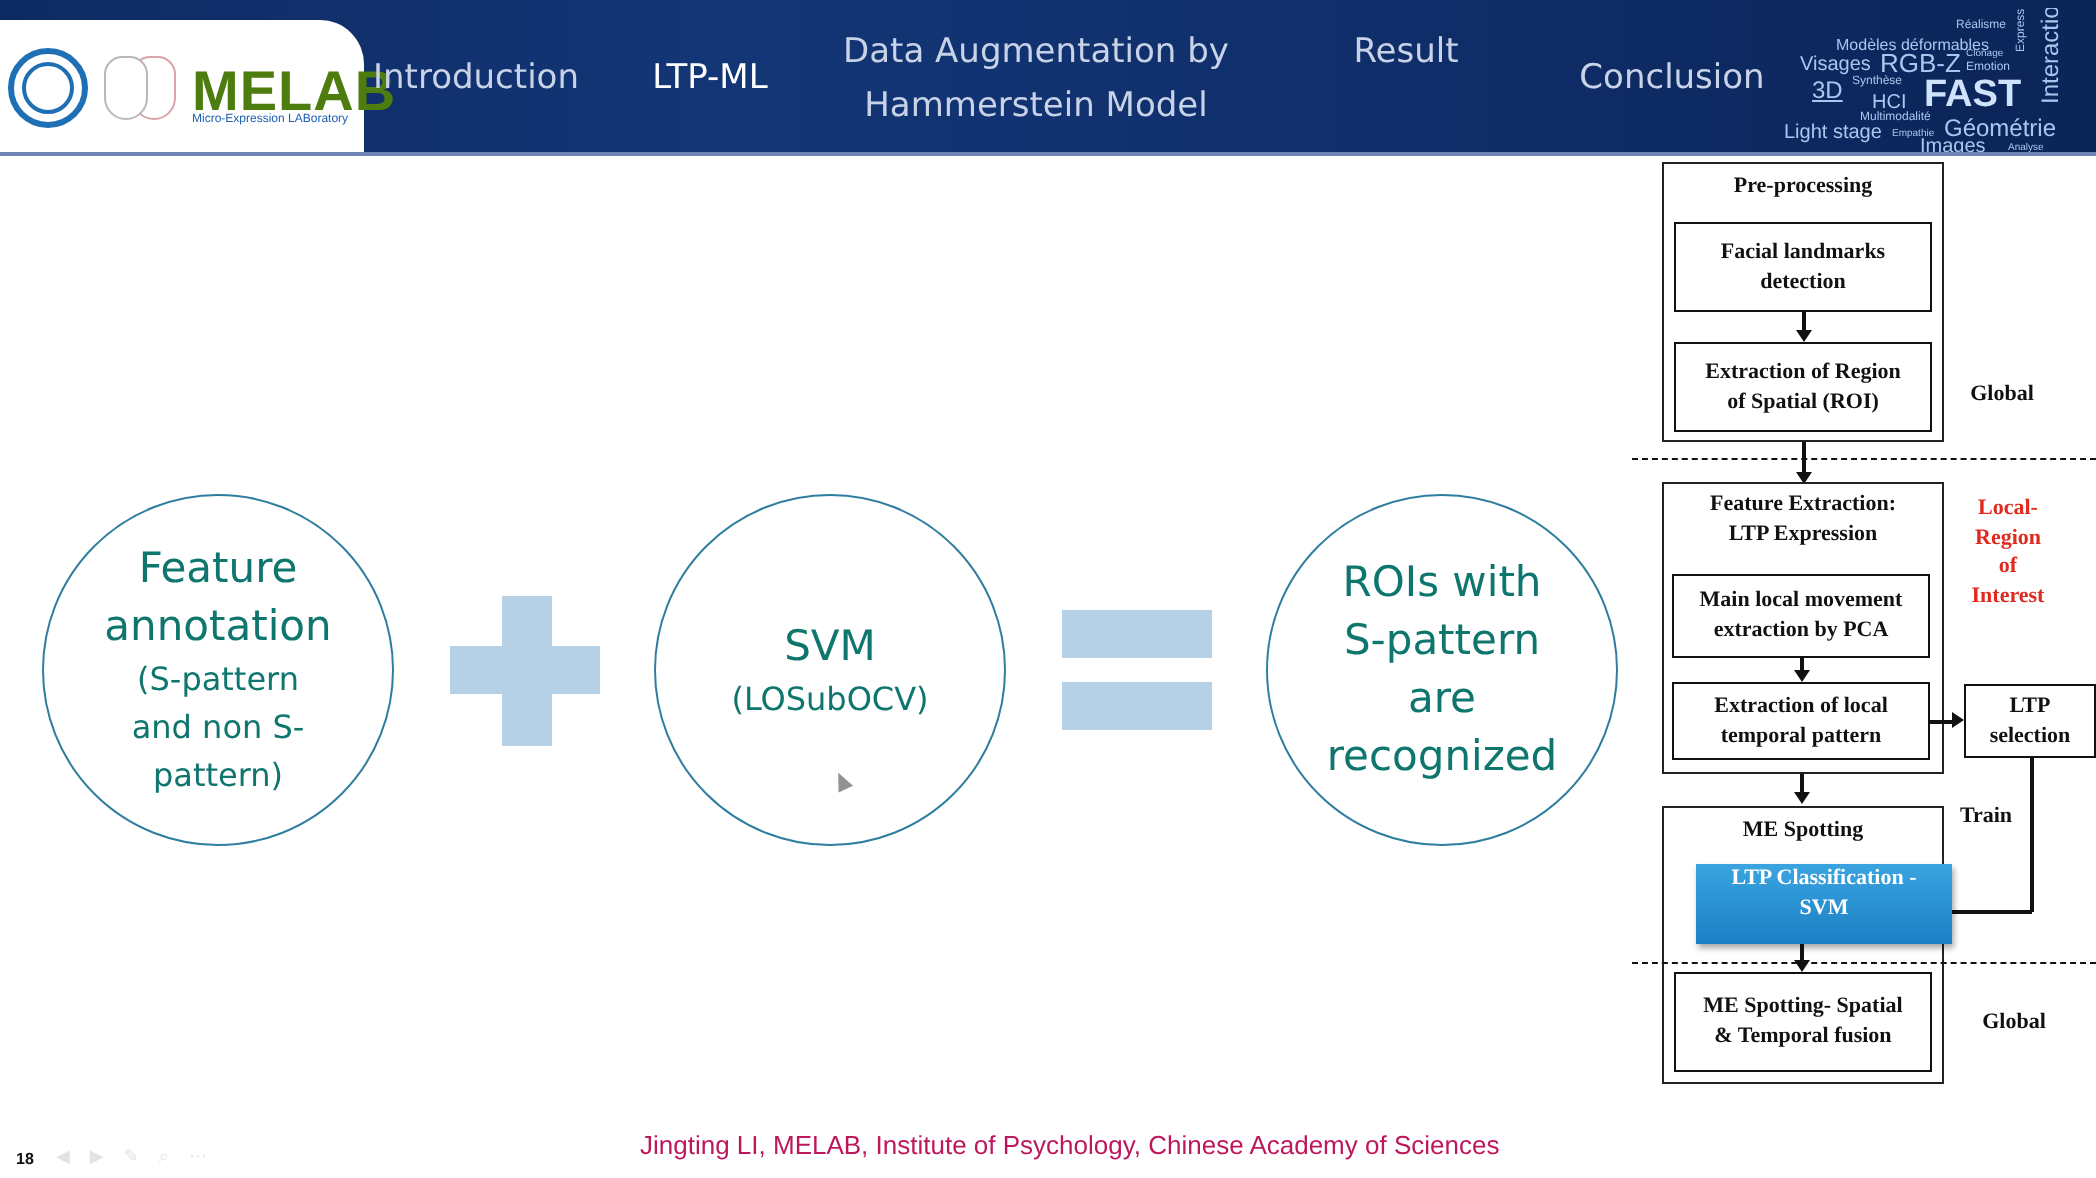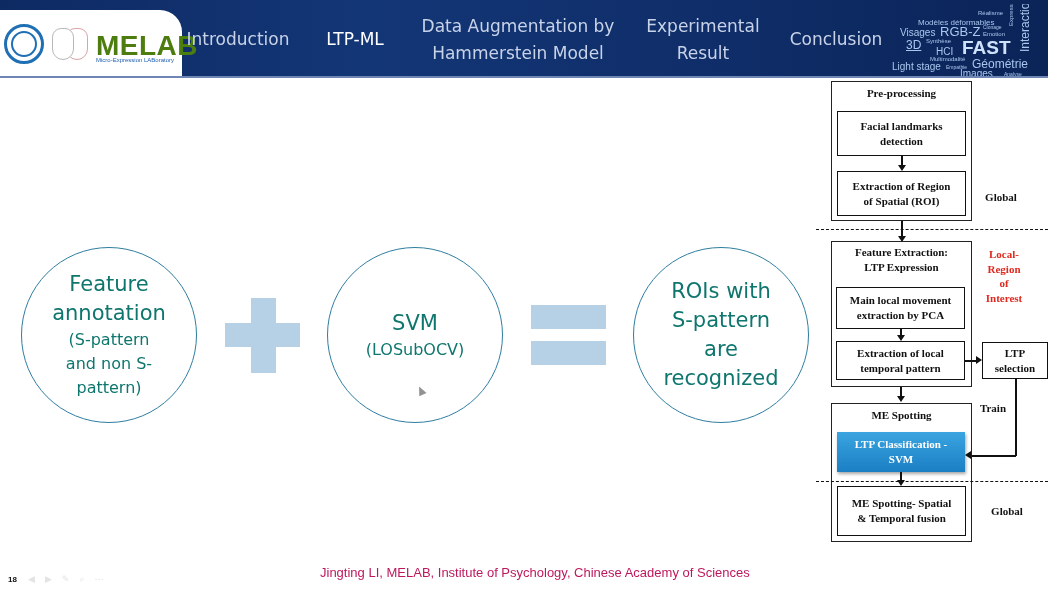--- a/index.html
+++ b/index.html
@@ -50,21 +50,21 @@
   .fc-outer { position: absolute; border: 1.5px solid #222; background: transparent; }
   .fc-title { position: absolute; text-align: center; line-height: 15px; }
   .fc-label { position: absolute; text-align: center; line-height: 14.5px; }
   .red { color: #e02a1f; }
   .dash { position: absolute; height: 0; border-top: 1.5px dashed #111; }
   .vline { position: absolute; width: 1.5px; background: #111; }
   .hline { position: absolute; height: 1.5px; background: #111; }
   .arrow-d { position: absolute; width: 0; height: 0; border-left: 4px solid transparent; border-right: 4px solid transparent; border-top: 6px solid #111; }
   .arrow-r { position: absolute; width: 0; height: 0; border-top: 4px solid transparent; border-bottom: 4px solid transparent; border-left: 6px solid #111; }
   .arrow-l { position: absolute; width: 0; height: 0; border-top: 4px solid transparent; border-bottom: 4px solid transparent; border-right: 6px solid #111; }
-  .svm-box { position: absolute; background: linear-gradient(180deg, #3aa4e0 0%, #1b7fc4 100%); color: #fff; border: none; box-shadow: 1px 2px 3px rgba(0,0,0,0.35); text-align: center; display: flex; align-items: center; justify-content: center; line-height: 15px; }
+  .svm-box { position: absolute; background: linear-gradient(180deg, #3aa4e0 0%, #1b7fc4 100%); color: #fff; border: none; box-shadow: 1px 2px 3px rgba(0,0,0,0.35); text-align: center; display: flex; align-items: center; line-height: 15px; margin-left: 11px; }
 
   .footer { position: absolute; left: 320px; top: 565px; font-family: "Liberation Sans", sans-serif; font-size: 13px; color: #be185d; }
   .slide-no { position: absolute; left: 8px; top: 575px; font-family: "Liberation Sans", sans-serif; font-weight: bold; font-size: 8px; color: #111; }
   .tb-icons { position: absolute; left: 28px; top: 574px; display: flex; gap: 10px; font-size: 9px; color: #e3e3e3; }
   .cursor { position: absolute; left: 417px; top: 386px; width: 0; height: 0; border-left: 4px solid transparent; border-right: 4px solid transparent; border-bottom: 9px solid #777; transform: rotate(-25deg); opacity: 0.8; }
 </style>
 </head>
 <body>
 
 <div class="header">
@@ -80,21 +80,20 @@
     <div class="melab-sub">Micro-Expression LABoratory</div>
   </div>
 
   <div class="nav-item" style="left:182px; top:26px; width:112px;">Introduction</div>
   <div class="nav-item active" style="left:320px; top:26px; width:70px;">LTP-ML</div>
   <div class="nav-item" style="left:412px; top:13px; width:212px;">
     <div>Data Augmentation by</div>
     <div>Hammerstein Model</div>
   </div>
   <div class="nav-item" style="left:638px; top:13px; width:130px;">
-    <div>Experimental</div>
     <div>Result</div>
   </div>
   <div class="nav-item" style="left:784px; top:26px; width:104px;">Conclusion</div>
 
   <div class="wordcloud">
     <span class="wc" style="left:88px; top:6px; font-size:6px;">Réalisme</span>
     <span class="wc" style="left:28px; top:14px; font-size:8px;">Modèles déformables</span>
     <span class="wc" style="left:10px; top:23px; font-size:10px;">Visages</span>
     <span class="wc" style="left:50px; top:20px; font-size:13px;">RGB-Z</span>
     <span class="wc" style="left:93px; top:20px; font-size:5px;">Clonage</span>

